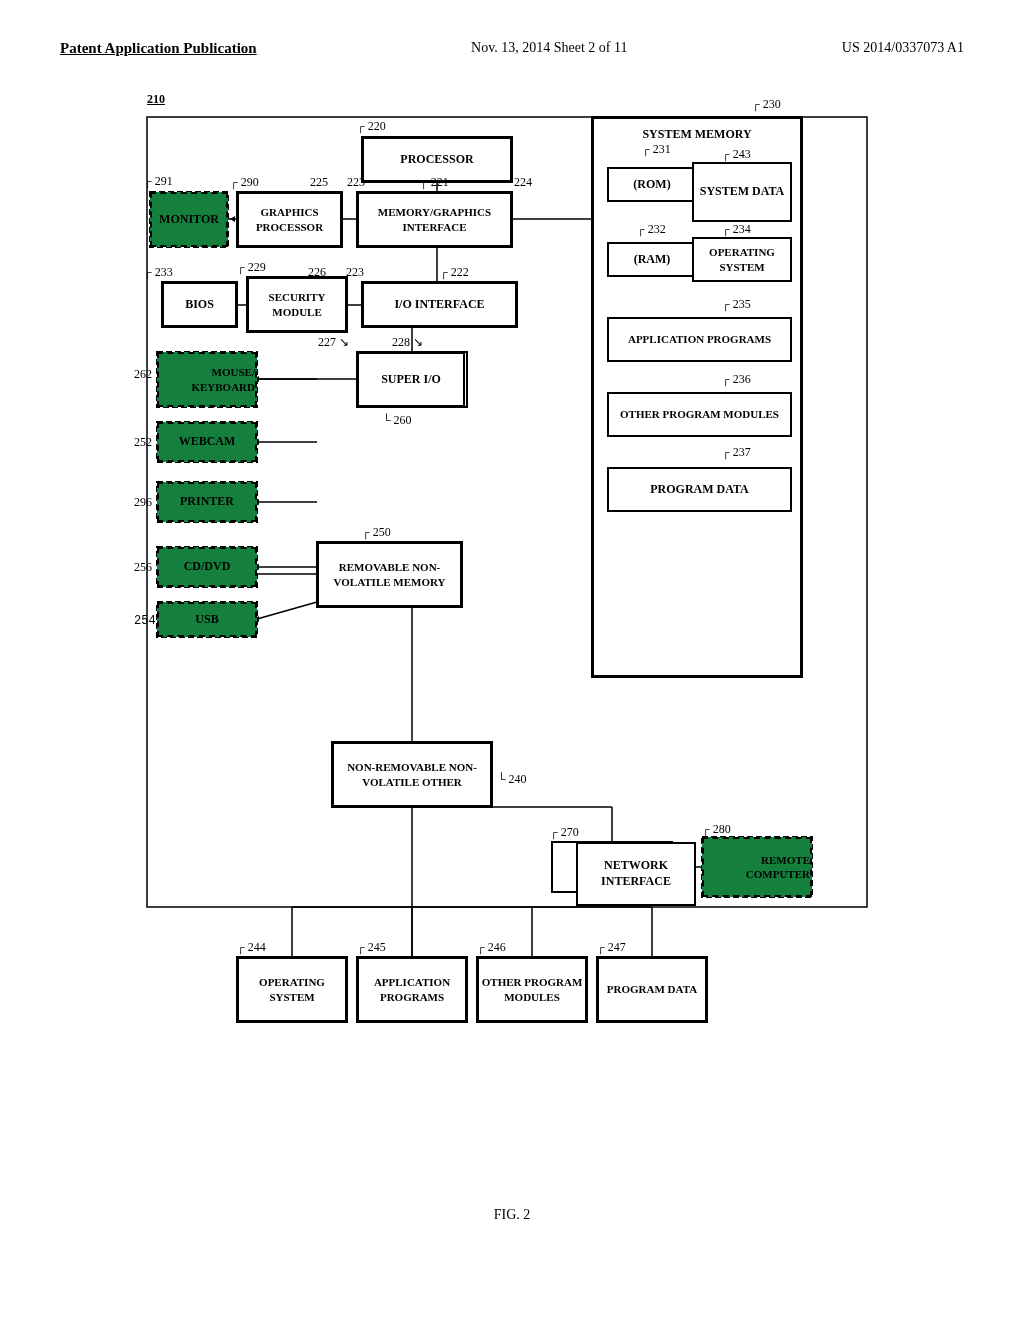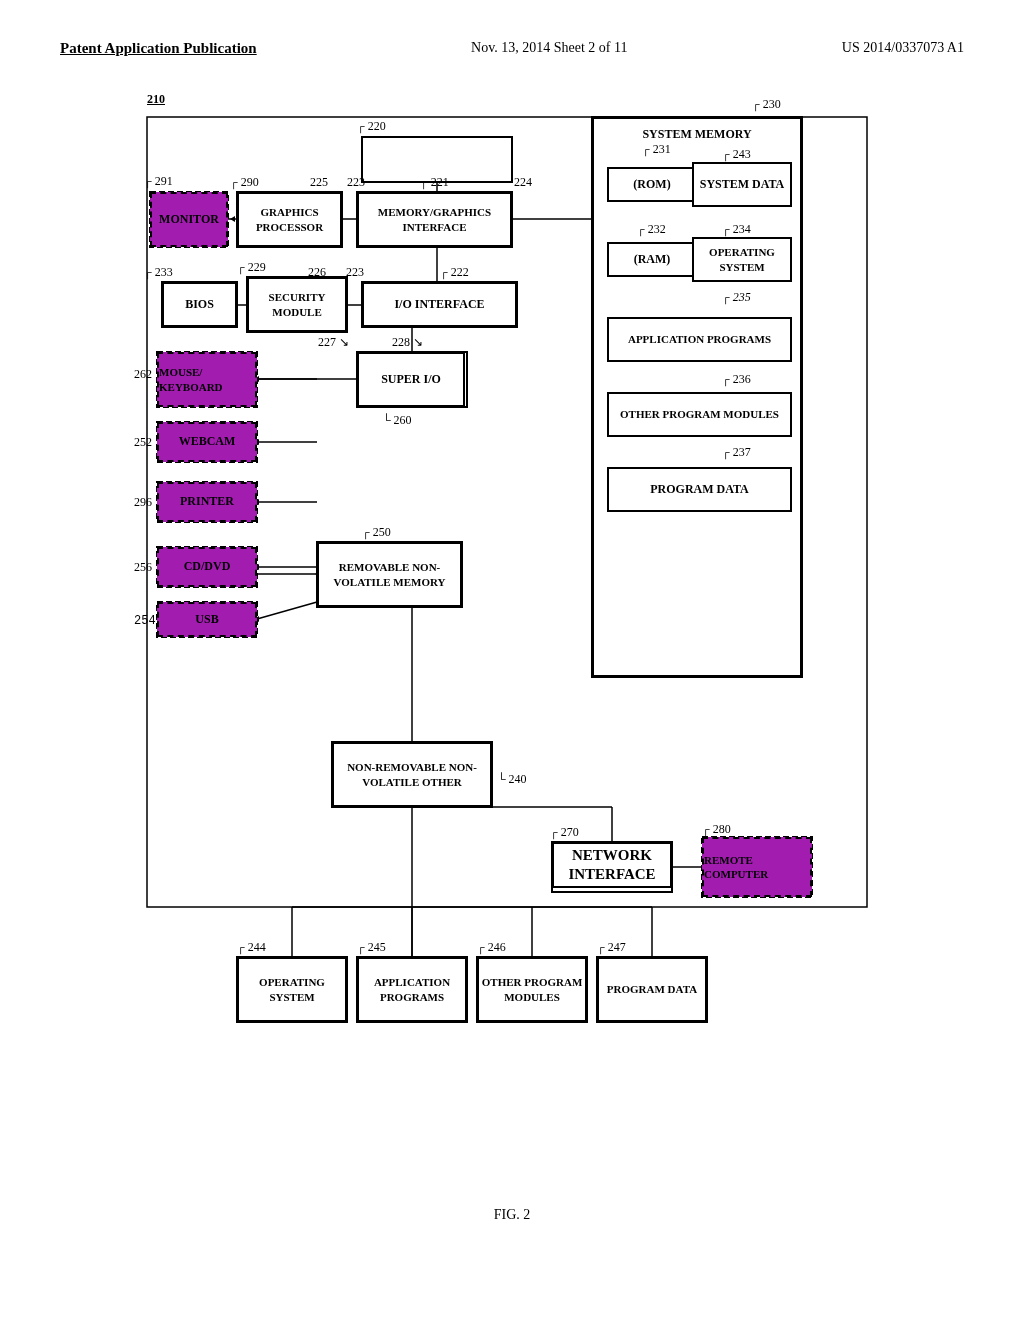--- a/index.html
+++ b/index.html
@@ -52,24 +52,24 @@
       font-weight: bold;
       background: #fff;
       line-height: 1.3;
     }
     .box-dashed {
       position: absolute;
       border: 2px dashed #000;
       display: flex;
       align-items: center;
       justify-content: center;
-      text-align: left;
+      text-align: right;
       font-size: 12px;
       font-weight: bold;
-      background: #a21caf;
+      background: #15803d;
       line-height: 1.3;
     }
     .label {
       position: absolute;
       font-size: 12px;
       font-weight: normal;
       font-family: 'Times New Roman', Times, serif;
     }
     .fig-caption {
       text-align: center;
@@ -223,50 +223,53 @@
       <polygon points="258,484 253,487 258,490" fill="#000"></polygon>
 
     </svg>
 
     <span class="label" style="left:85px; top:5px; font-weight:bold; text-decoration:underline;">210</span>
 
     <span class="label" style="left:295px; top:32px;"><span style="font-size:11px;">┌</span> <span>220</span></span>
 
     <span class="label" style="left:690px; top:10px;"><span style="font-size:11px;">┌</span> <span>230</span></span>
 
+    <div class="box" style="left:300px; top:50px; width:150px; height:45px;">
+      <span>PROCESSOR</span>
+    </div>
 
     <div class="box" style="left:530px; top:30px; width:210px; height:560px; align-items:flex-start; padding-top:8px; font-size:12px;">
       <span>SYSTEM  MEMORY</span>
     </div>
 
     <span class="label" style="left:580px; top:55px;"><span style="font-size:11px;">┌</span> <span>231</span></span>
 
     <div class="box" style="left:545px; top:80px; width:90px; height:35px;">
       <span>(ROM)</span>
     </div>
 
     <span class="label" style="left:660px; top:60px;"><span style="font-size:11px;">┌</span> <span>243</span></span>
 
-    <div class="box" style="left:630px; top:75px; width:100px; height:45px;">
+    <div class="box" style="left:630px; top:75px; width:100px; height:60px;">
       <span>SYSTEM  DATA</span>
     </div>
 
     <span class="label" style="left:575px; top:135px;"><span style="font-size:11px;">┌</span> <span>232</span></span>
 
     <div class="box" style="left:545px; top:155px; width:90px; height:35px;">
       <span>(RAM)</span>
     </div>
 
     <span class="label" style="left:660px; top:135px;"><span style="font-size:11px;">┌</span> <span>234</span></span>
 
     <div class="box" style="left:630px; top:150px; width:100px; height:45px; font-size:11px;">
       <span>OPERATING  SYSTEM</span>
     </div>
 
-    <span class="label" style="left:660px; top:203px;font-style:italic;"><span style="font-size:11px;">┌</span> <span>235</span></span>
+    <span class="label" style="left:660px; top:210px;"><span style="font-size:11px;">┌</span> <span>235</span></span>
 
     <div class="box" style="left:545px; top:230px; width:185px; height:45px; font-size:11px;">
       <span>APPLICATION
 PROGRAMS</span>
     </div>
 
     <span class="label" style="left:660px; top:285px;"><span style="font-size:11px;">┌</span> <span>236</span></span>
 
     <div class="box" style="left:545px; top:305px; width:185px; height:45px; font-size:11px;">
       <span>OTHER  PROGRAM
@@ -381,21 +384,21 @@
     <div class="box" style="left:270px; top:655px; width:160px; height:65px; font-size:11px;">
       <span>NON-REMOVABLE
 NON-VOLATILE
 OTHER</span>
     </div>
 
     <span class="label" style="left:435px; top:685px;">└ <span>240</span></span>
 
     <span class="label" style="left:488px; top:738px;"><span style="font-size:11px;">┌</span> <span>270</span></span>
 
-    <div class="box" style="left:490px; top:755px; width:120px; height:46px; font-size:15px;">
+    <div class="box" style="left:514px; top:755px; width:120px; height:64px; font-size:12px;">
       <span>NETWORK
 INTERFACE</span>
     </div>
 
     <span class="label" style="left:640px; top:735px;"><span style="font-size:11px;">┌</span> <span>280</span></span>
 
     <div class="box-dashed" style="left:640px; top:750px; width:110px; height:60px; font-size:11px;">
       <span>REMOTE
 COMPUTER</span>
     </div>

